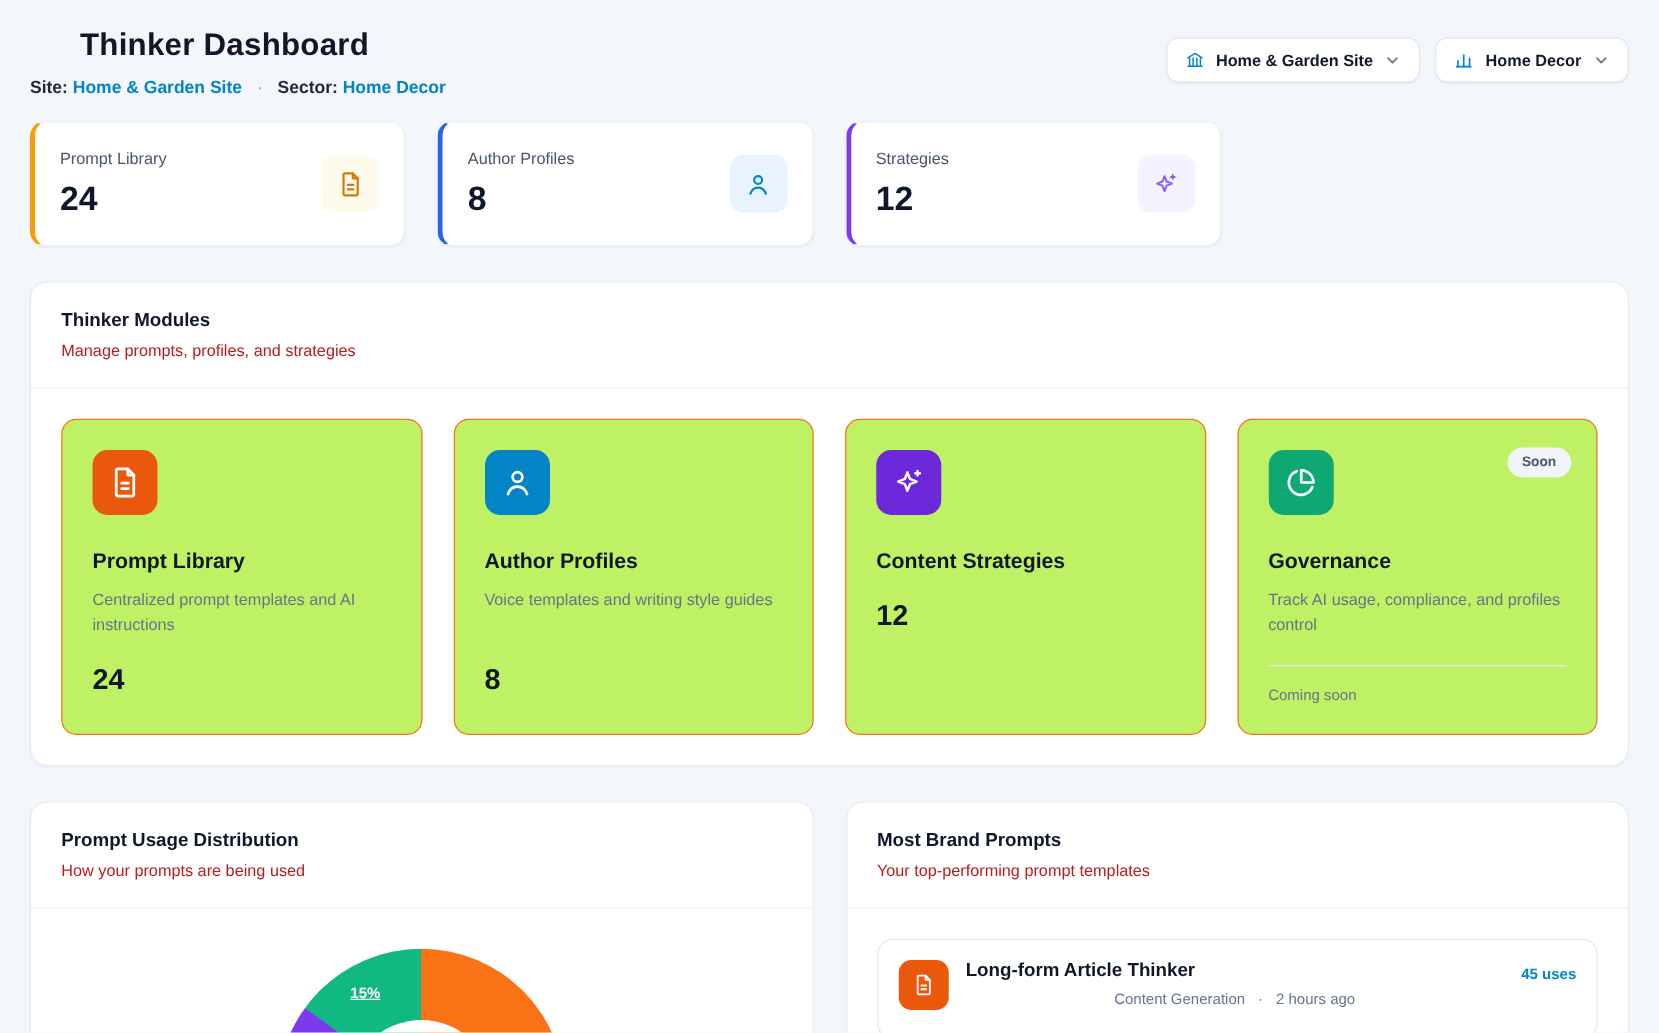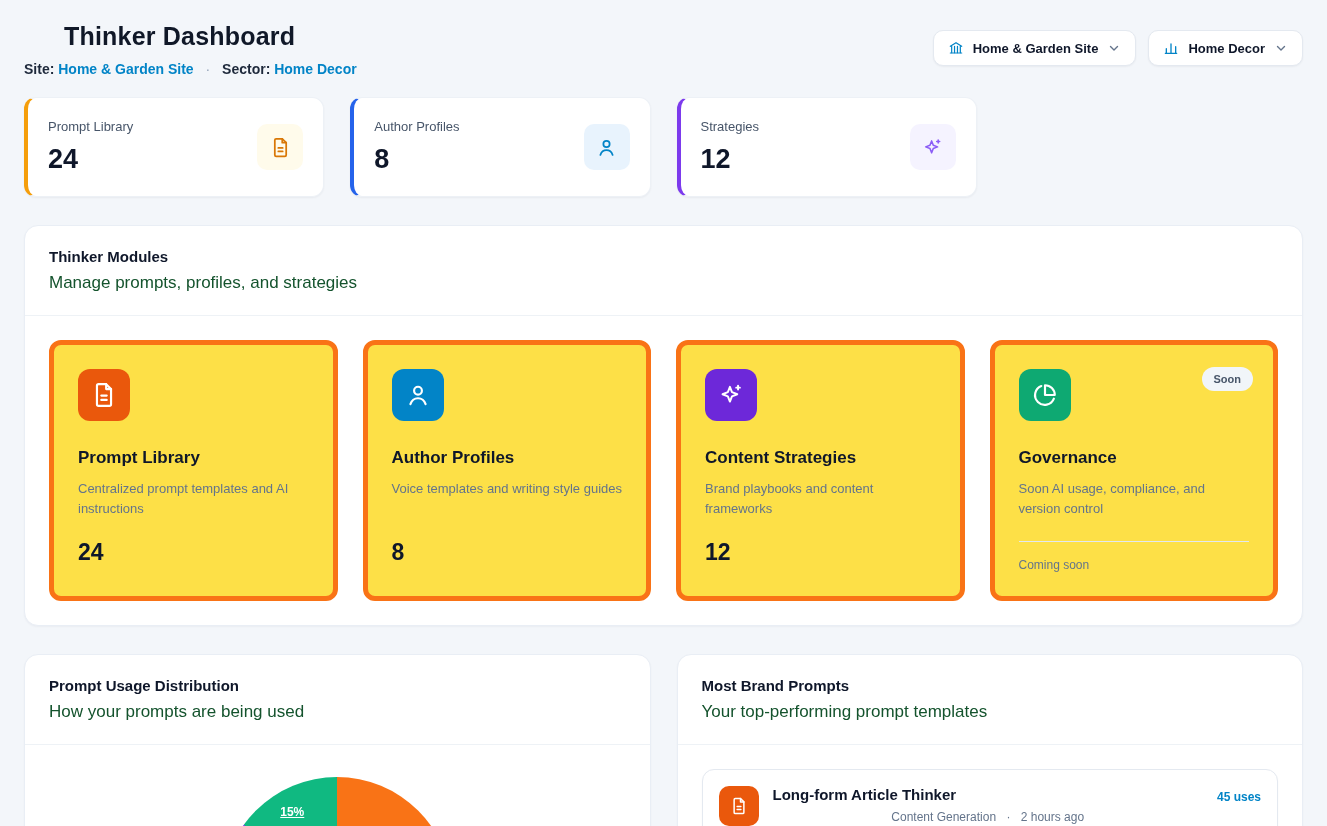--- a/index.html
+++ b/index.html
@@ -42,27 +42,27 @@
   .stat-iconbox { width: 46px; height: 46px; border-radius: 10px; display: flex; align-items: center; justify-content: center; }
   .stat-iconbox svg { width: 21px; height: 21px; }
 
   
   .panel {
     background: #fff; border: 1px solid #e9eef5; border-radius: 14px;
     margin-top: 28px; box-shadow: 0 1px 2px rgba(16,24,40,.04);
   }
   .panel-head { padding: 22px 24px; border-bottom: 1px solid #eef2f6; }
   .panel-title { font-size: 15px; font-weight: 700; color: #0f172a; }
-  .panel-sub { margin-top: 8px; font-size: 17px; color: #14532d; }
+  .panel-sub { margin-top: 8px; font-size: 13px; color: #b91c1c; }
 
   
   .modules-grid { padding: 24px; display: grid; grid-template-columns: repeat(4, 1fr); gap: 25px; }
   .module-card {
-    border: 5px solid #f97316; border-radius: 12px; padding: 24px;
-    position: relative; min-height: 253px; background: #fde047; cursor: pointer;
+    border: 1px solid #f97316; border-radius: 12px; padding: 24px;
+    position: relative; min-height: 253px; background: #bef264; cursor: pointer;
   }
   .module-tile { width: 52px; height: 52px; border-radius: 12px; color: #fff; display: flex; align-items: center; justify-content: center; }
   .module-tile svg { width: 26px; height: 26px; }
   .module-title { margin-top: 27px; font-size: 17px; font-weight: 800; color: #0f172a; }
   .module-desc { margin-top: 11px; font-size: 13px; color: #64748b; line-height: 1.55; min-height: 40px; }
   .module-count { margin-top: 20px; font-size: 23px; font-weight: 800; color: #0f172a; }
   .soon-badge {
     position: absolute; top: 22px; right: 20px;
     background: #f1f5f9; color: #475569; font-size: 11px; font-weight: 700;
     padding: 6px 12px; border-radius: 999px;
@@ -211,34 +211,33 @@
       </div>
 
       <div class="module-card">
         <div class="module-tile" style="background-color: rgb(109, 40, 217);">
           <svg viewBox="0 0 24 24" fill="none" stroke="currentColor" stroke-width="1.8" stroke-linecap="round" stroke-linejoin="round">
               <path d="M11 4.5l1.9 4.9 4.9 1.9-4.9 1.9L11 18.1l-1.9-4.9-4.9-1.9 4.9-1.9z"></path>
               <path d="M18.5 3.5v3.4M16.8 5.2h3.4"></path>
             </svg>
         </div>
         <div class="module-title">Content Strategies</div>
-        <div class="module-desc">Brand playbooks and content frameworks</div>
         <div class="module-count">12</div>
       </div>
 
       <div class="module-card">
         <span class="soon-badge">Soon</span>
         <div class="module-tile" style="background-color: rgb(14, 169, 114);">
           <svg viewBox="0 0 24 24" fill="none" stroke="currentColor" stroke-width="2" stroke-linecap="round" stroke-linejoin="round">
               <path d="M20.2 15.4A9 9 0 1 1 8.6 3.7"></path>
               <path d="M21 12a9 9 0 0 0-9-9v9z"></path>
             </svg>
         </div>
         <div class="module-title">Governance</div>
-        <div class="module-desc">Soon AI usage, compliance, and version control</div>
+        <div class="module-desc">Track AI usage, compliance, and profiles control</div>
         <div class="module-divider"></div>
         <div class="module-footer">Coming soon</div>
       </div>
 
     </div>
   </div>
 
   <div class="bottom">
 
     <div class="panel" style="margin-top:28px;">

